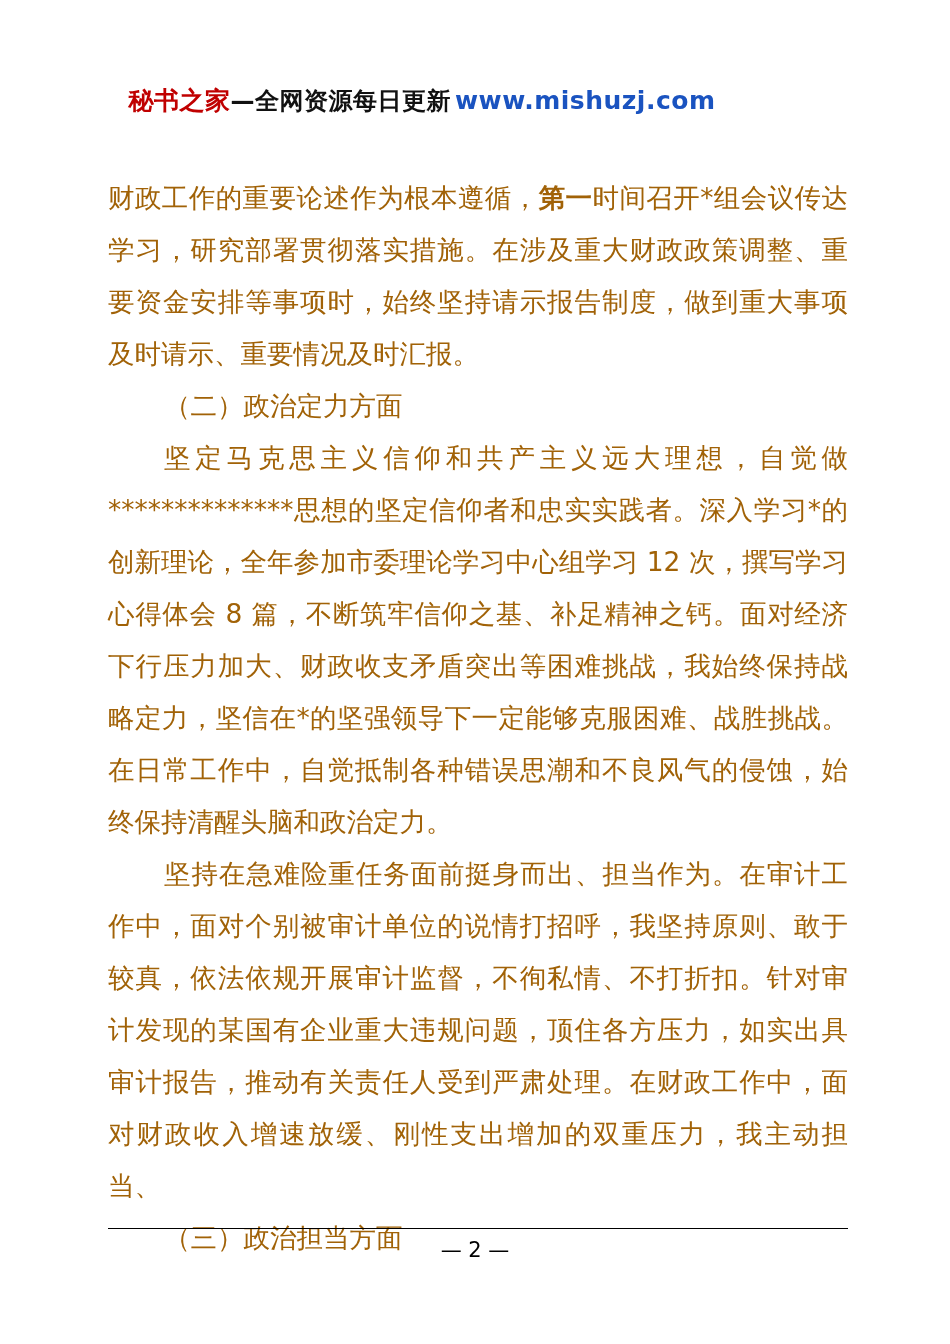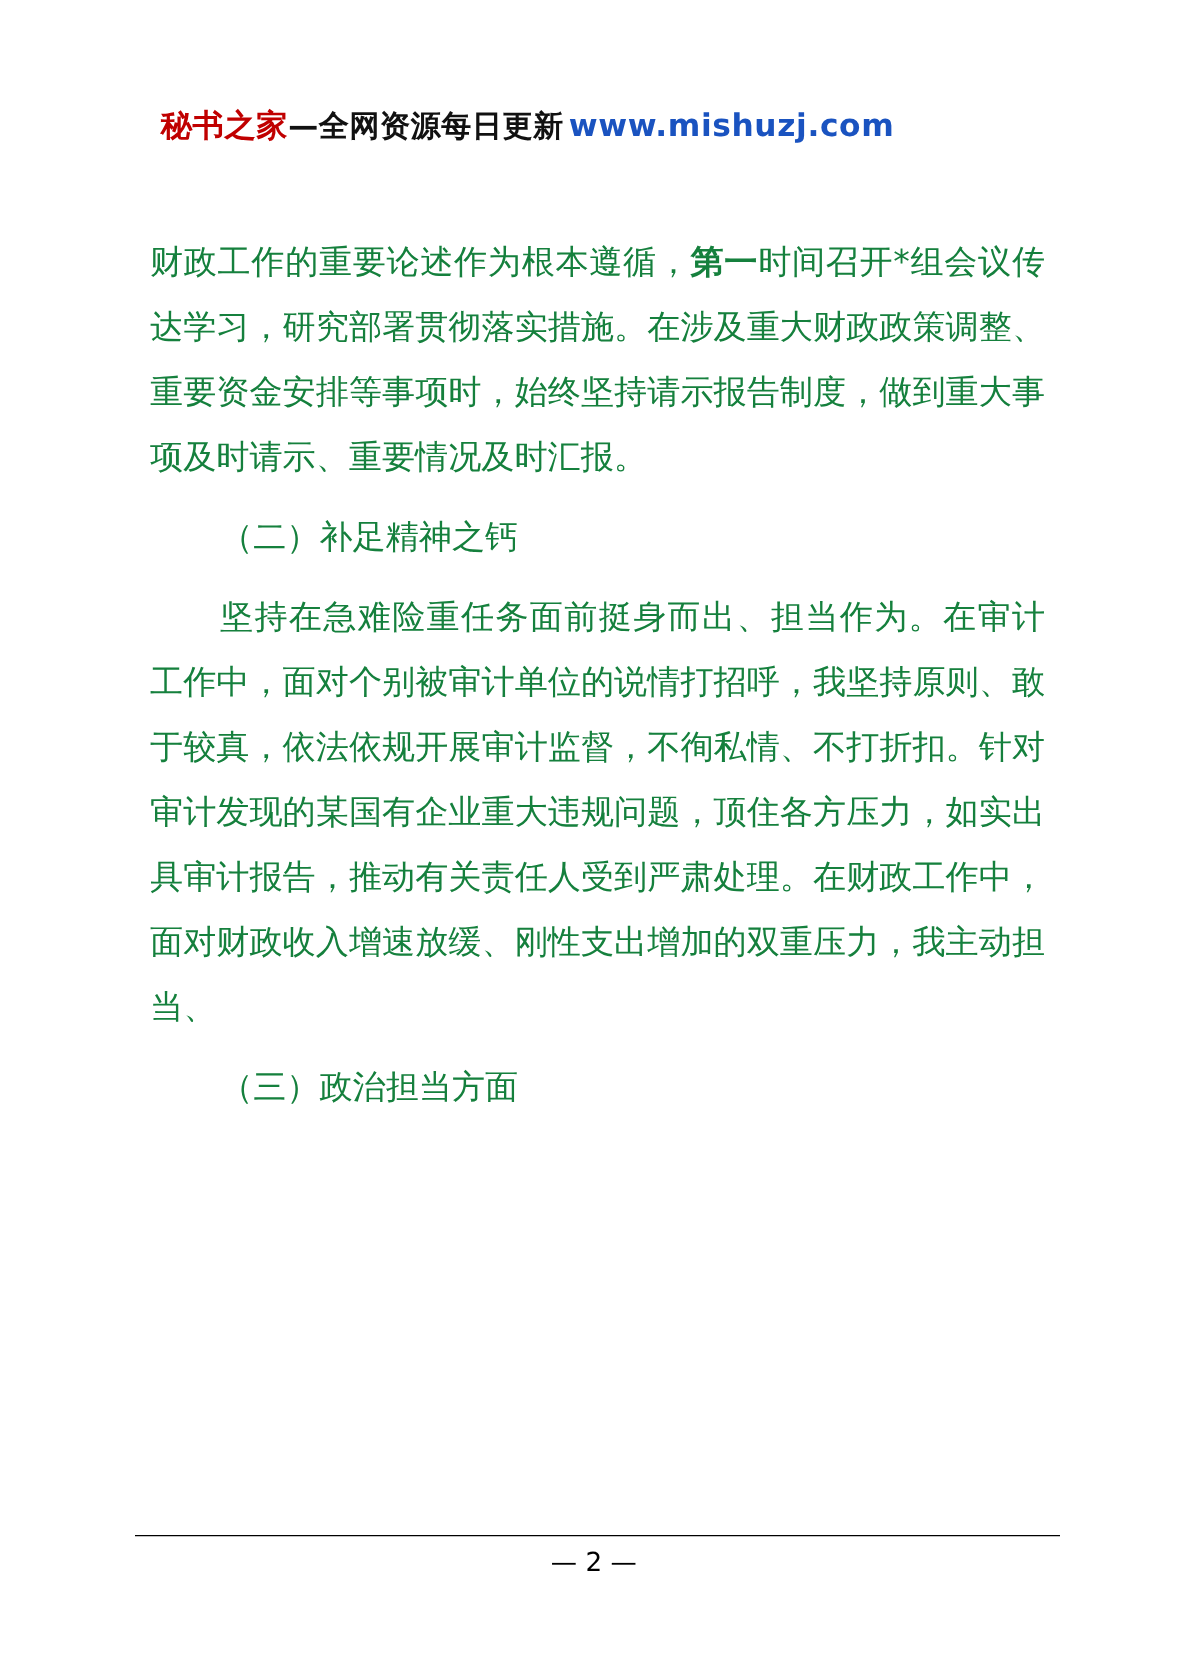--- a/index.html
+++ b/index.html
@@ -54,28 +54,28 @@
     margin-left: 4px;
   }
   
   .content {
     position: absolute;
     left: 108px;
     top: 172px;
     width: 740px;
   }
   p.para {
-    margin: 12px;
+    margin: 0;
     font-family: "DejaVu Sans", "Liberation Sans", sans-serif;
     font-size: 26.5px;
     line-height: 52px;
     text-align: justify;
     text-justify: inter-ideograph;
     letter-spacing: 0px;
-    color: #15803d;
+    color: #a16207;
   }
   p.indent {
     text-indent: 56px;
   }
   p.first {
     text-indent: 0;
   }
   .bold {
     font-weight: bold;
   }
@@ -106,21 +106,24 @@
 
   <div class="banner">
     <span class="brand">秘书之家</span><span class="tagline">—全网资源每日更新</span><span class="site">www.mishuzj.com</span>
   </div>
 
   <div class="content">
     <p class="para first">
       <span>财政工作的重要论述作为根本遵循，</span><span class="bold">第一</span><span>时间召开*组会议传达学习，研究部署贯彻落实措施。在涉及重大财政政策调整、重要资金安排等事项时，始终坚持请示报告制度，做到重大事项及时请示、重要情况及时汇报。</span>
     </p>
     <p class="para indent">
-      <span>（二）补足精神之钙</span>
+      <span>（二）政治定力方面</span>
+    </p>
+    <p class="para indent">
+      <span>坚定马克思主义信仰和共产主义远大理想，自觉做**************思想的坚定信仰者和忠实实践者。深入学习*的创新理论，全年参加市委理论学习中心组学习 12 次，撰写学习心得体会 8 篇，不断筑牢信仰之基、补足精神之钙。面对经济下行压力加大、财政收支矛盾突出等困难挑战，我始终保持战略定力，坚信在*的坚强领导下一定能够克服困难、战胜挑战。在日常工作中，自觉抵制各种错误思潮和不良风气的侵蚀，始终保持清醒头脑和政治定力。</span>
     </p>
     <p class="para indent">
       <span>坚持在急难险重任务面前挺身而出、担当作为。在审计工作中，面对个别被审计单位的说情打招呼，我坚持原则、敢于较真，依法依规开展审计监督，不徇私情、不打折扣。针对审计发现的某国有企业重大违规问题，顶住各方压力，如实出具审计报告，推动有关责任人受到严肃处理。在财政工作中，面对财政收入增速放缓、刚性支出增加的双重压力，我主动担当、</span>
     </p>
     <p class="para indent">
       <span>（三）政治担当方面</span>
     </p>
   </div>
 
   <div class="footer-rule"></div>

